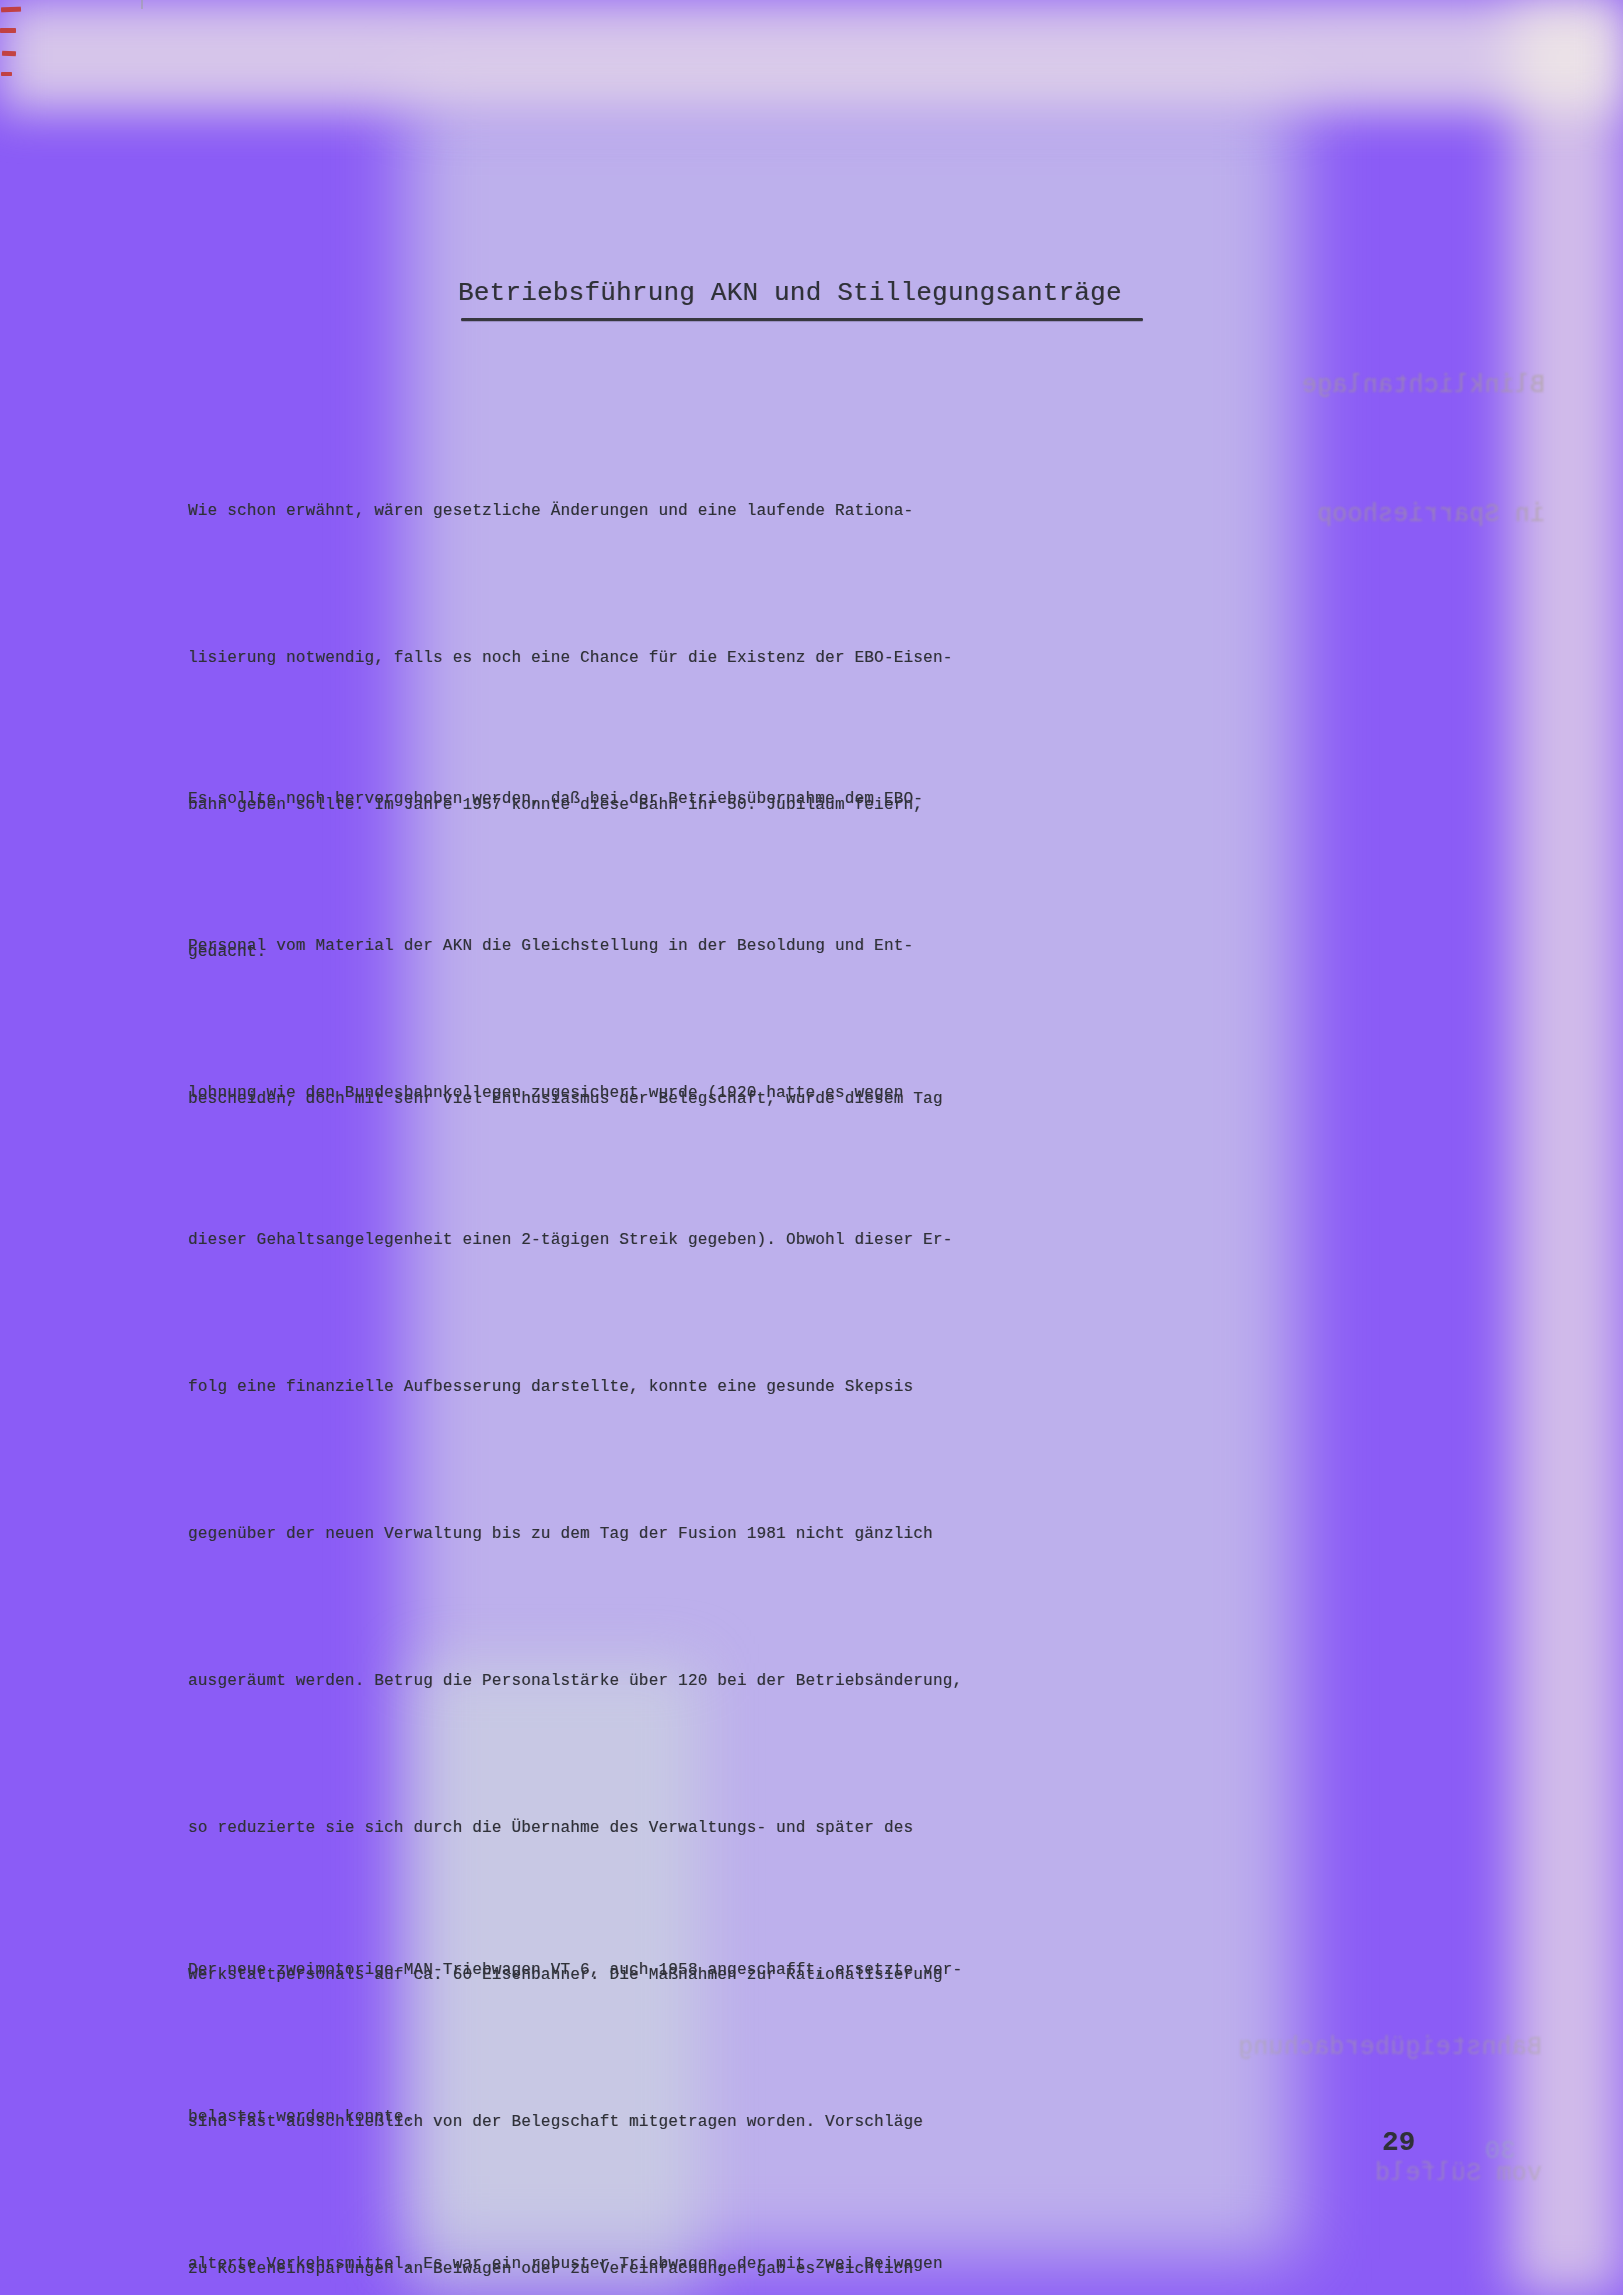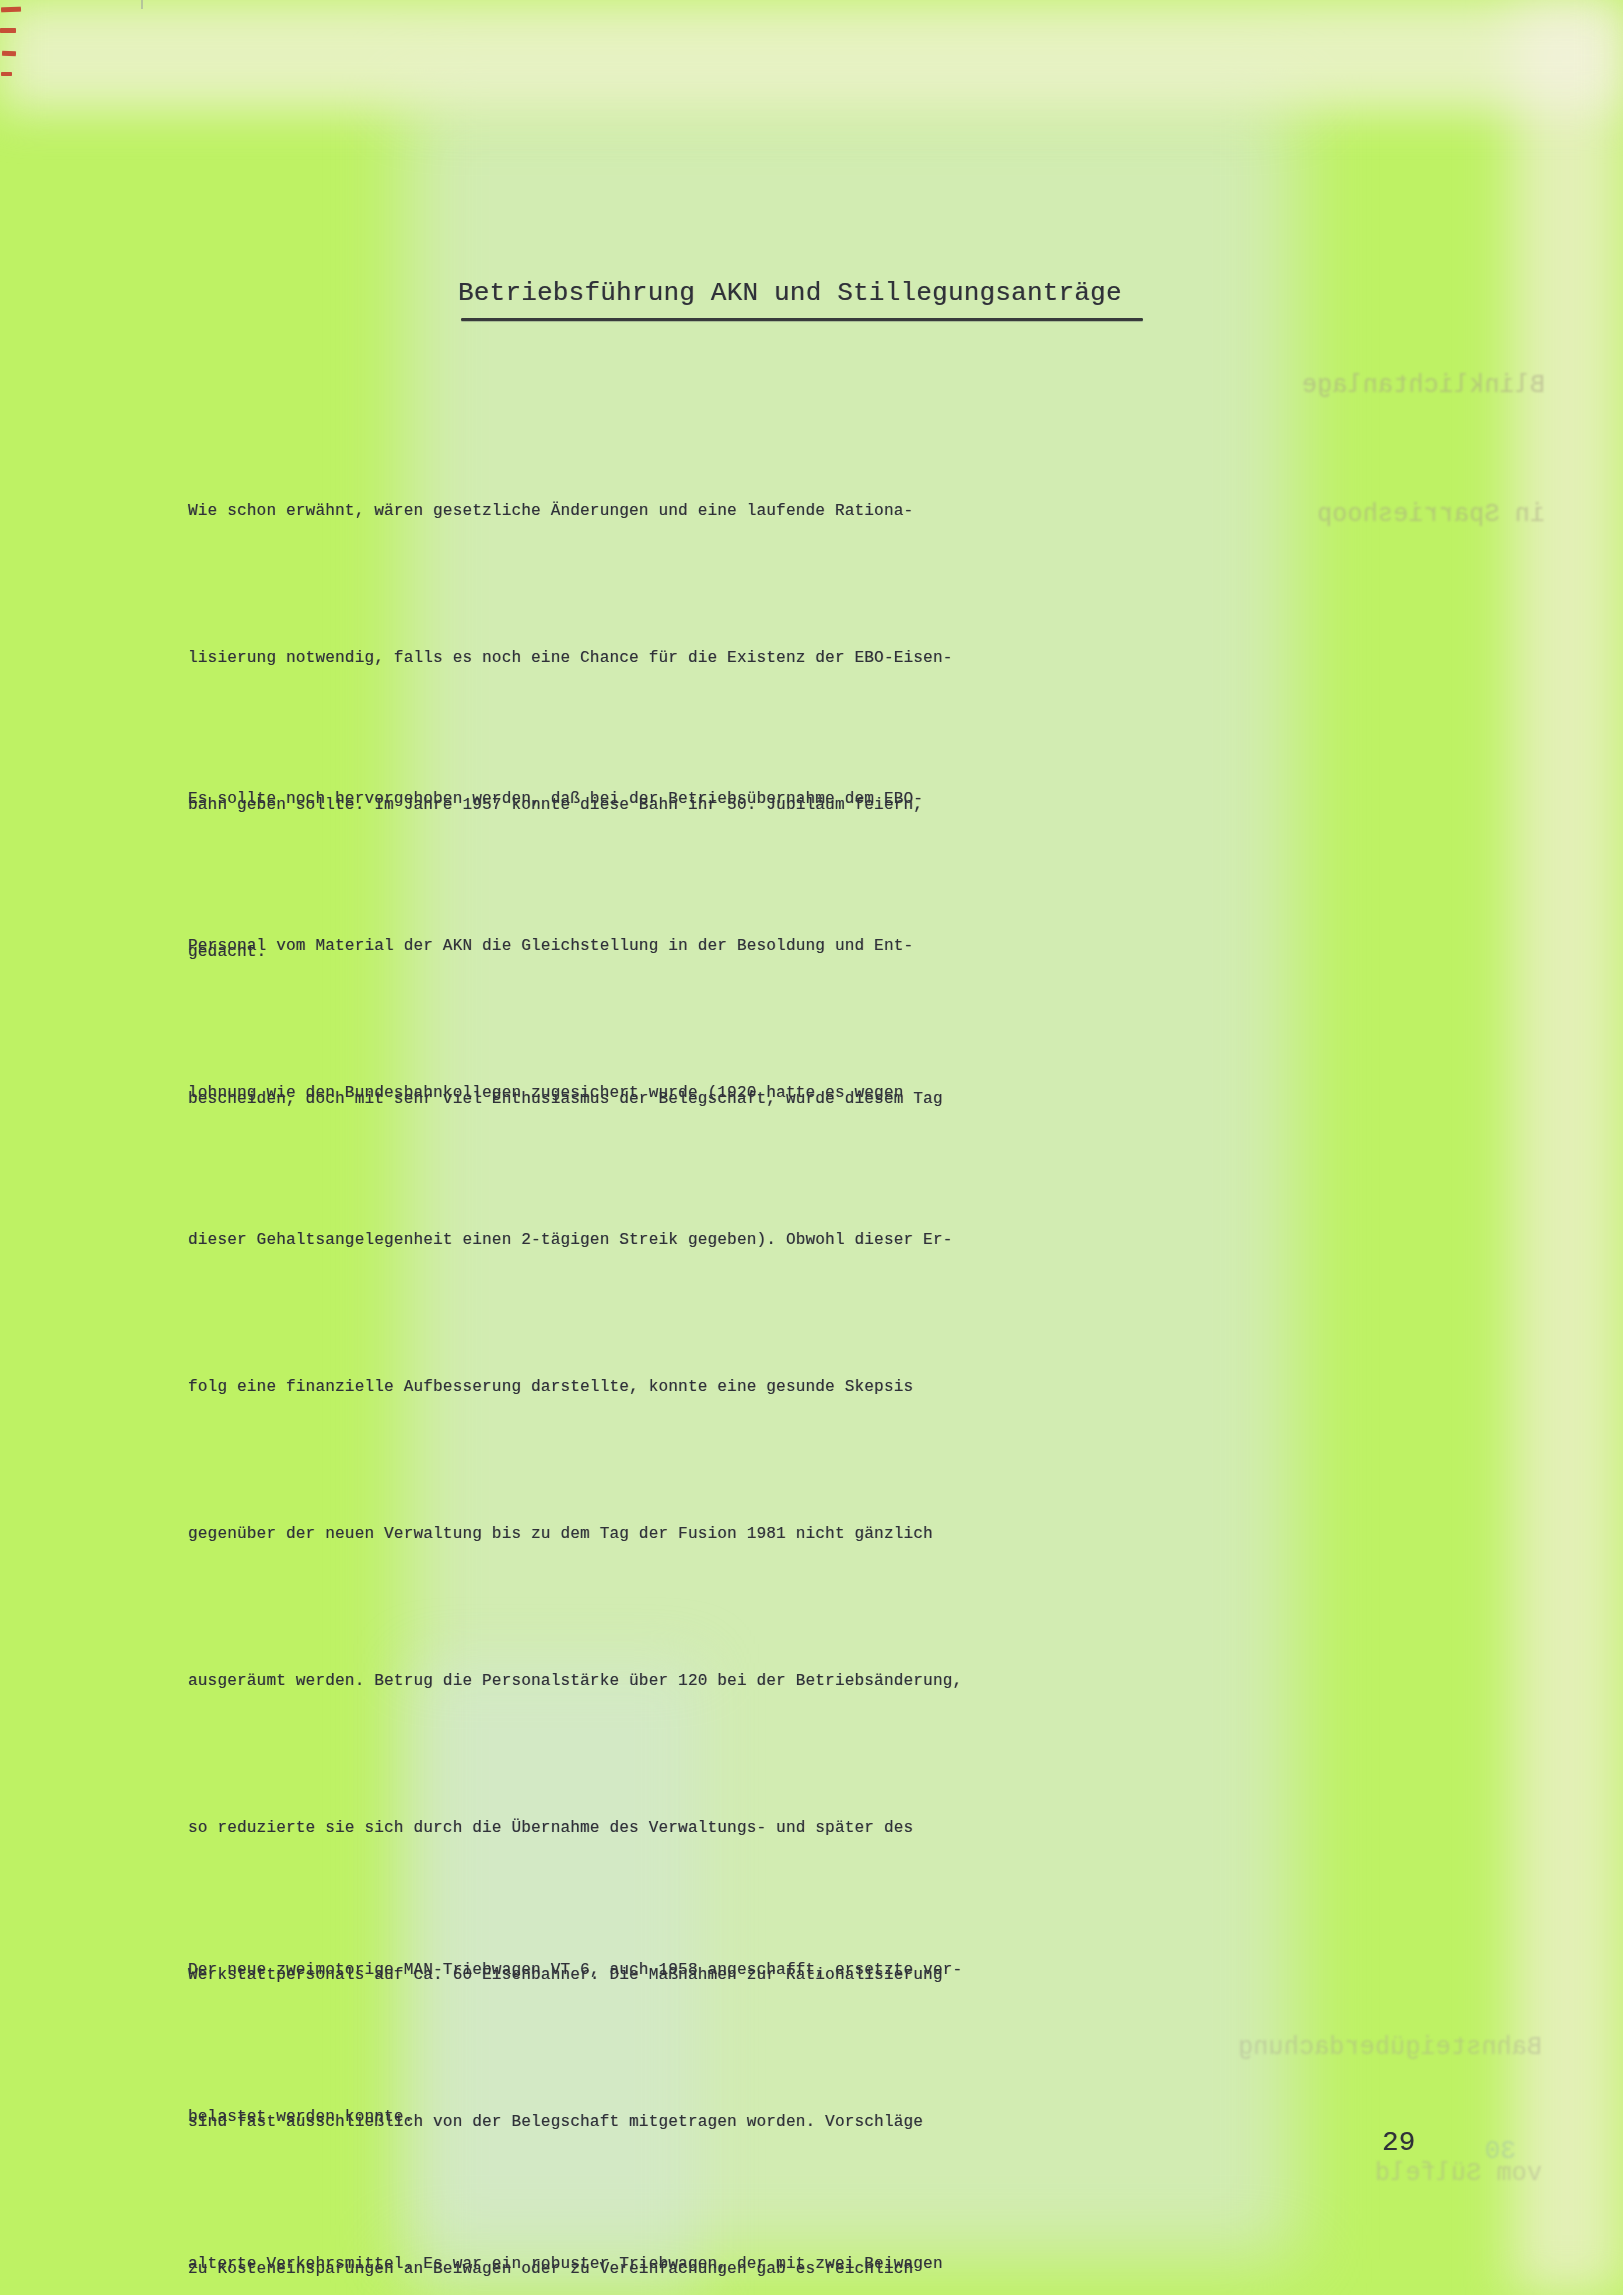--- a/index.html
+++ b/index.html
@@ -4,21 +4,21 @@
 <style>
   html, body {
     margin: 0;
     padding: 0;
     background: #efece2;
   }
   #page {
     position: relative;
     width: 1623px;
     height: 2295px;
-    background: #bef264;
+    background: #8b5cf6;
     overflow: hidden;
     font-family: "Liberation Mono", "DejaVu Sans Mono", monospace;
     color: #2f3138;
   }
   
   .tint { position: absolute; pointer-events: none; }
   .tint-cool {
     left: 406px; top: 92px; width: 890px; height: 2167px;
     background: rgba(223,231,230,0.60);
     filter: blur(36px);
@@ -62,21 +62,21 @@
   #title-underline {
     position: absolute; left: 461px; top: 318px;
     width: 682px; height: 3.3px;
     background: #2c2d31; opacity: 0.92;
     border-radius: 1.3px;
     box-shadow: 0 0.7px 0.7px rgba(60,60,80,0.4);
   }
 
   #page-number {
     position: absolute; left: 1382px; top: 2126px;
-    font-size: 27.5px; line-height: 33px;
+    font-size: 27.5px; line-height: 33px; font-weight: bold;
   }
 
   
   .ghost {
     position: absolute;
     transform: scaleX(-1);
     color: rgba(167,161,136,0.50);
     filter: blur(1px);
     font-size: 25px;
     white-space: pre;

